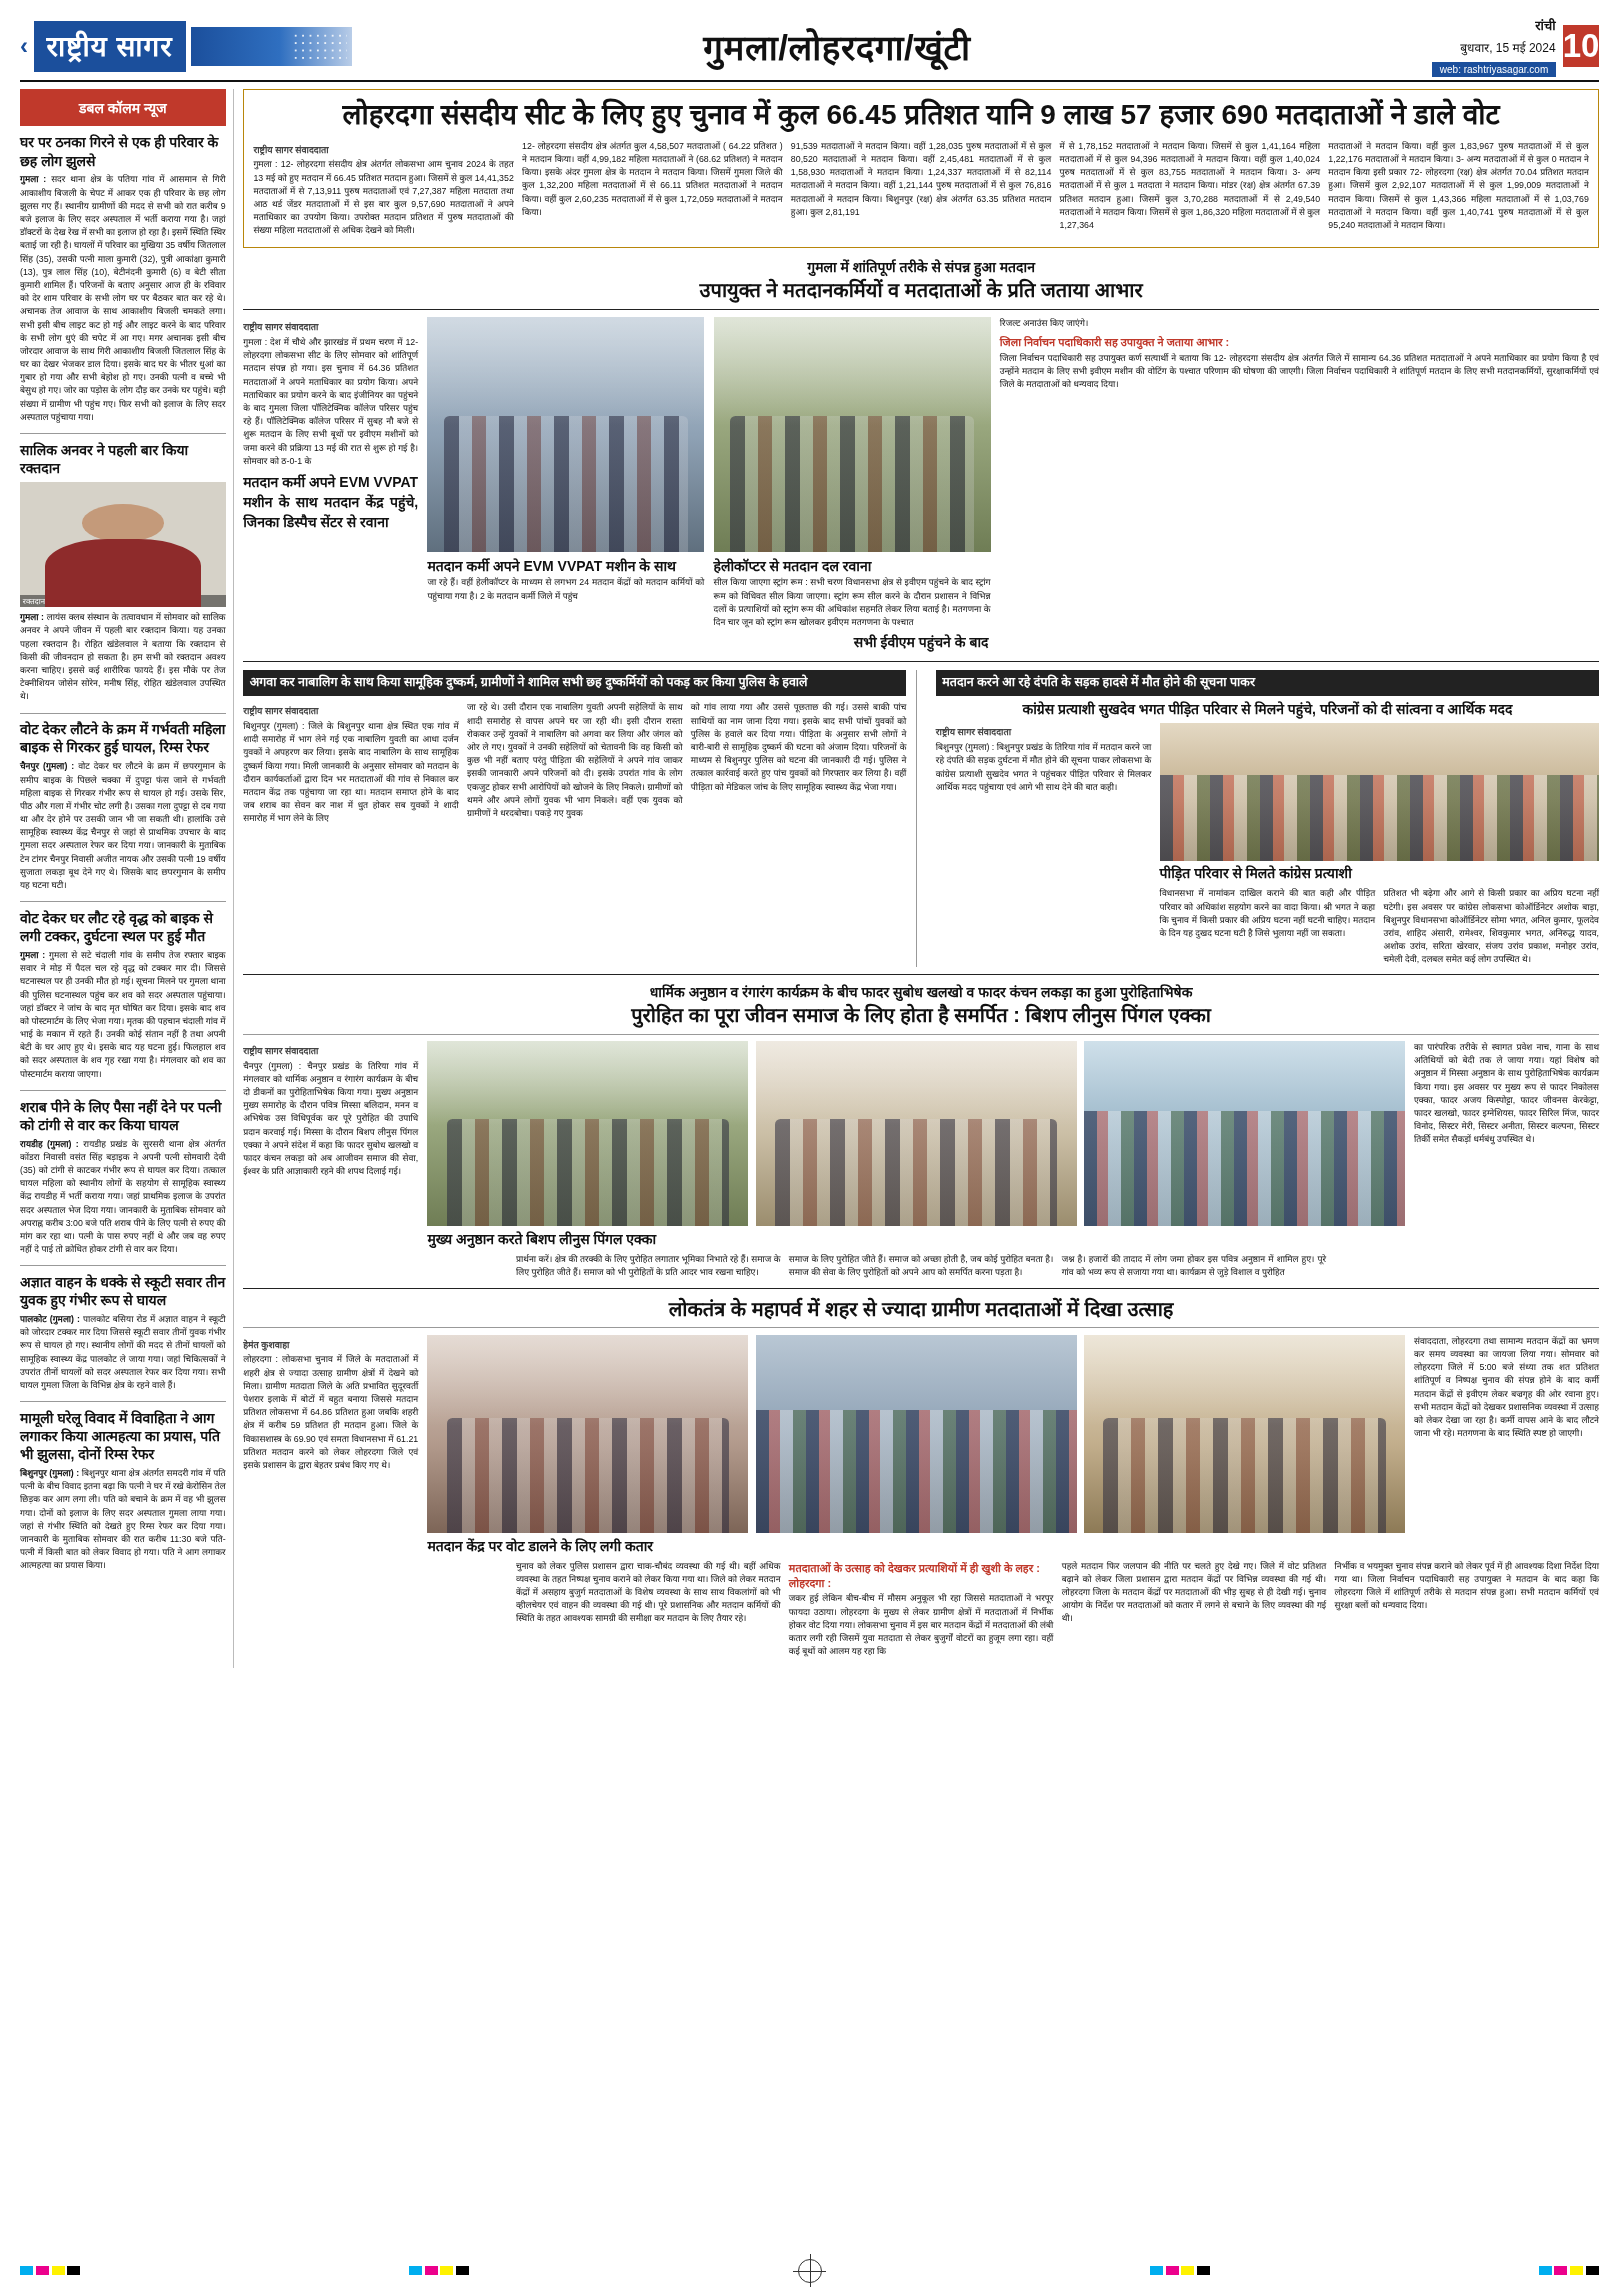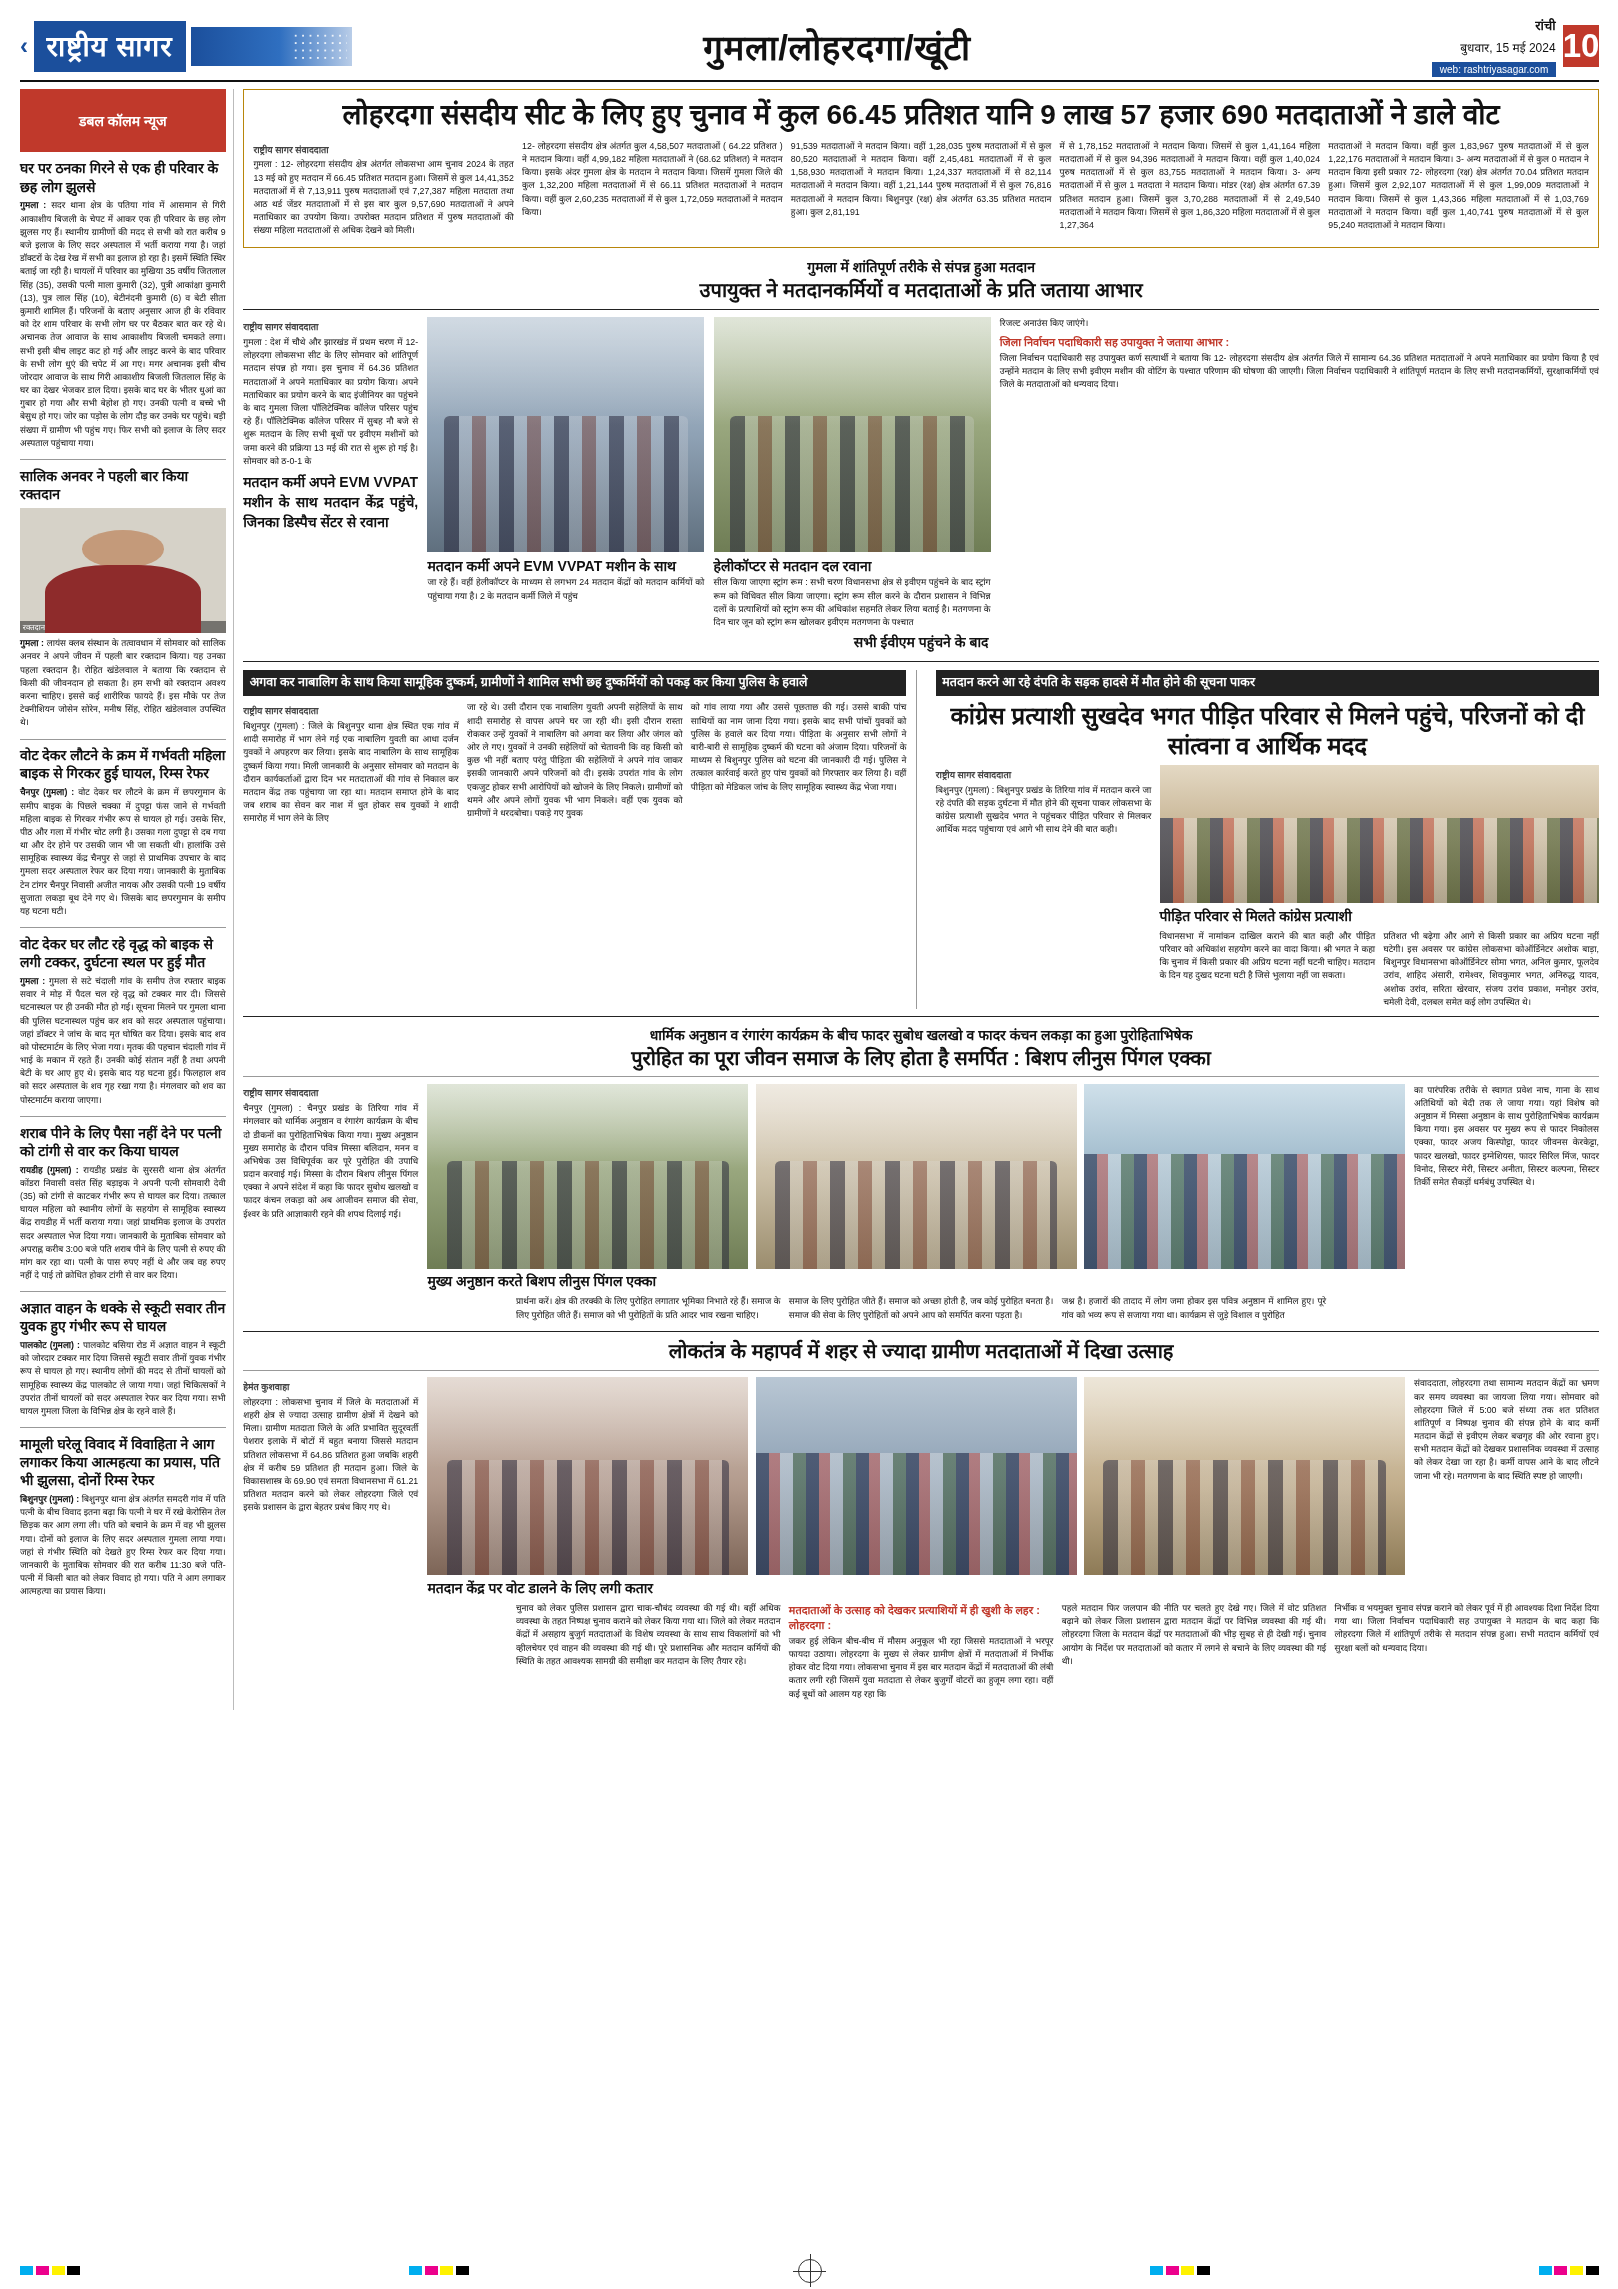--- a/index.html
+++ b/index.html
@@ -110,21 +110,21 @@
     padding-right: 7.4px;
   }
   .col-main { flex: 1; }
 
   .section-tab {
     background: #c0392b;
     color: #fff;
     text-align: center;
     font-size: 14px;
     font-weight: bold;
-    padding: 22px 0;
+    padding: 9px 0;
     margin-bottom: 7.4px;
   }
   .byline {
     font-size: 9.2px;
     font-weight: bold;
     color: #444;
     margin: 2.8px 0;
   }
   .body-text {
     font-size: 8.8px;
@@ -174,21 +174,21 @@
     margin: 5.5px 0 1.8px 0;
   }
   .head-xl {
     font-size: 20px;
     font-weight: bold;
     text-align: center;
     line-height: 1.2;
     margin-bottom: 5.5px;
   }
   .head-lg {
-    font-size: 24px;
+    font-size: 14px;
     font-weight: bold;
     line-height: 1.25;
     margin-bottom: 1px;
   }
   .head-md {
     font-size: 14px;
     font-weight: bold;
     line-height: 1.3;
     margin-bottom: 3.7px;
   }

